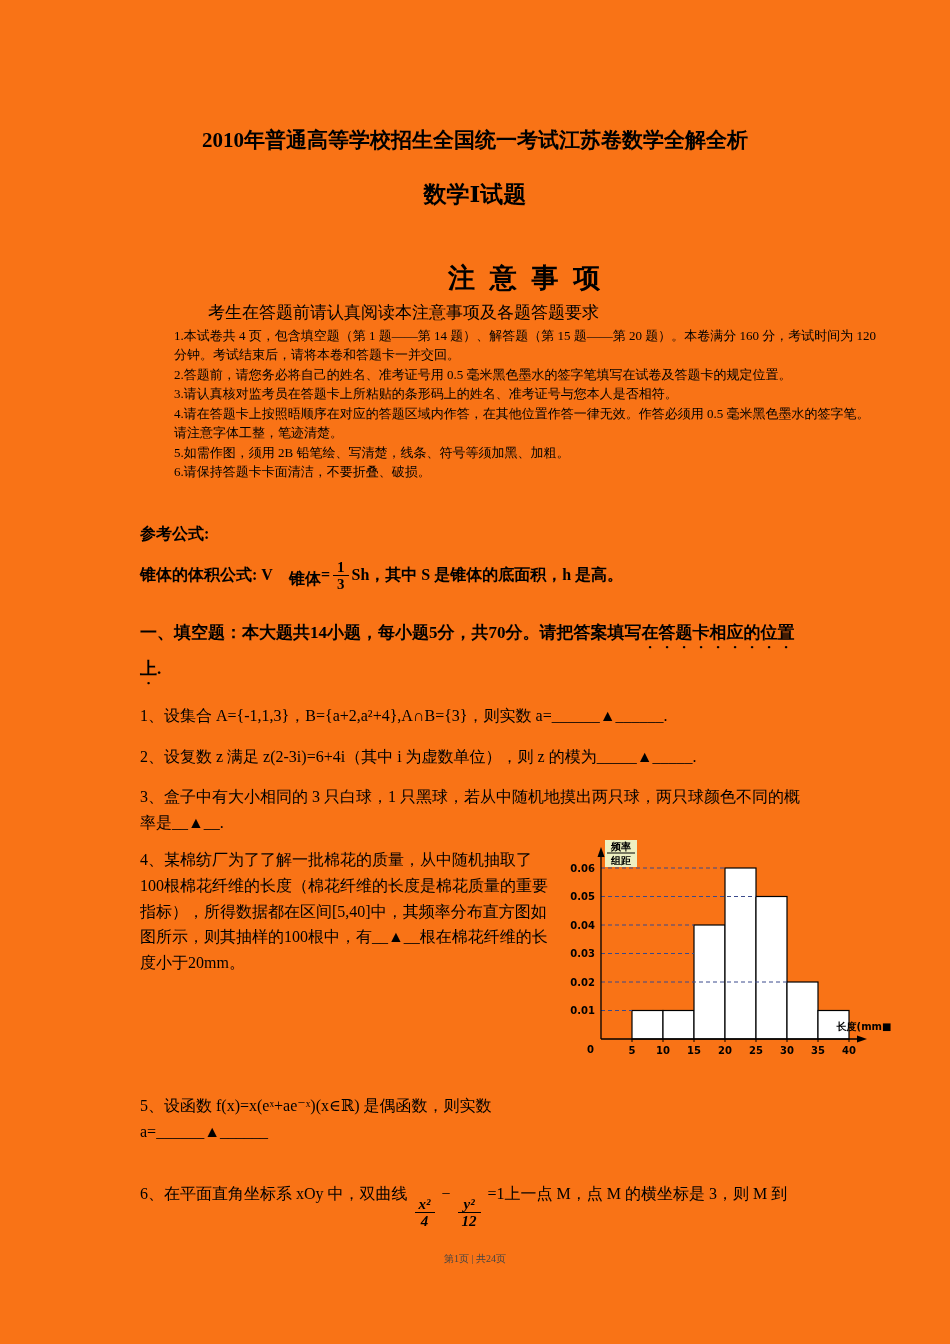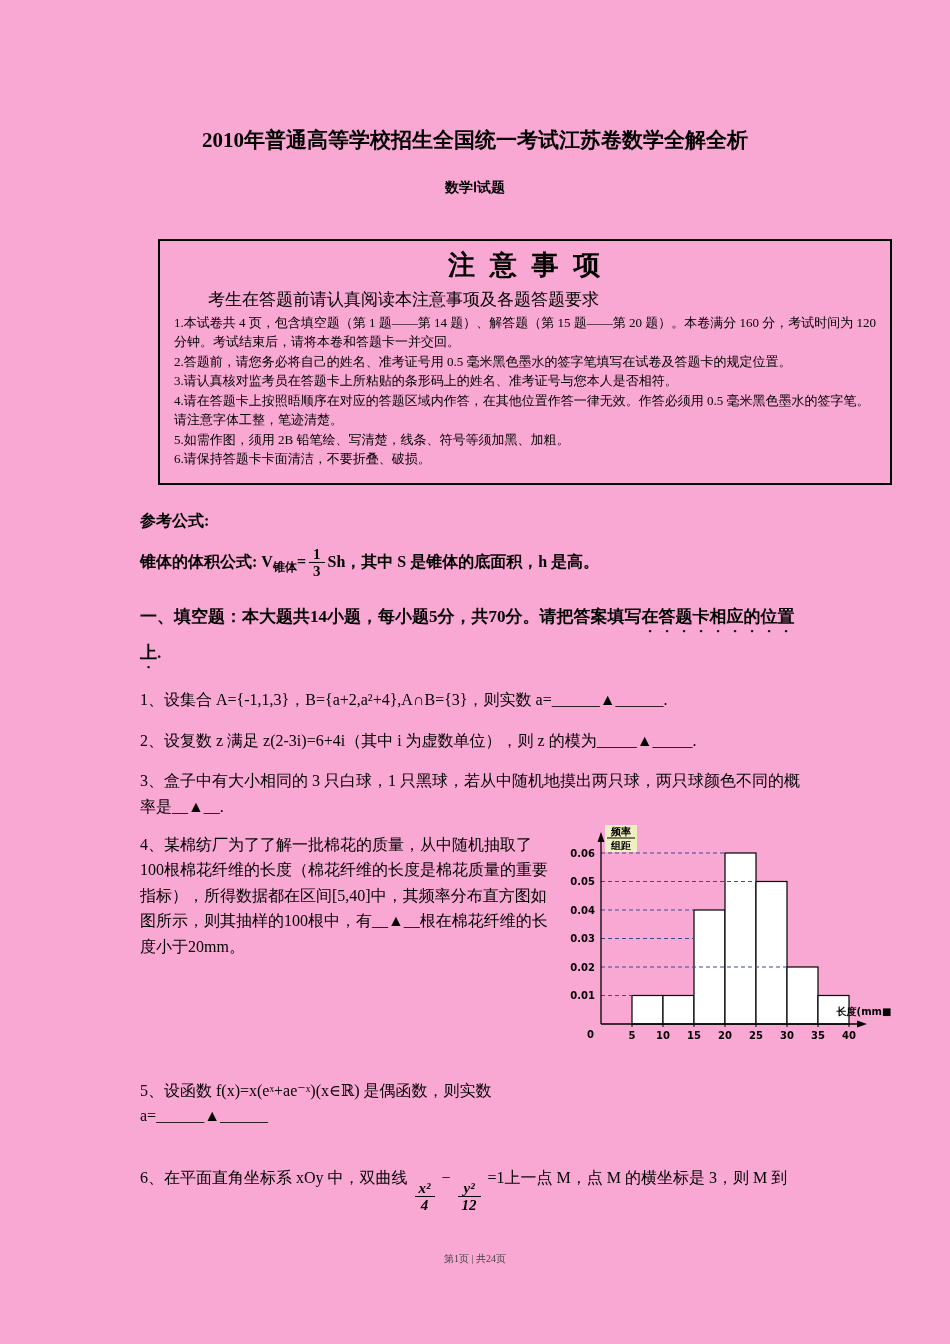--- a/index.html
+++ b/index.html
@@ -7,37 +7,37 @@
   body {
     width:950px; height:1344px;
     font-family:"Liberation Serif","DejaVu Serif",serif;
     color:#000;
   }
   .page {
     position:relative;
     width:950px; height:1344px;
     padding:128px 140px 0 140px;
     overflow:hidden;
-    background:#f9a8d4;
+    background:#f97316;
   }
   .title { font-size:21px; font-weight:bold; text-align:center; line-height:1.15; }
-  .subtitle { font-size:14px; font-weight:bold; text-align:center; margin-top:27px;font-family:Liberation Serif, serif; }
+  .subtitle { font-size:23px; font-weight:bold; text-align:center; margin-top:27px; }
 
   .notice-box {
     width:734px; margin-left:18px; margin-top:42px;
-    border:2px solid #000000;
+    border:2px solid #f97316;
     padding:6px 12px 14px 14px;
   }
   .notice-title { font-size:27px; font-weight:bold; text-align:center; letter-spacing:4px; }
   .notice-intro { font-size:17px; text-indent:2em; margin-top:4px; line-height:1.5; }
   .notice-item  { font-size:13px; line-height:1.5; }
 
   .ref-heading { margin-top:26px; font-size:16px; font-weight:bold; }
   .formula-line { margin-top:12px; font-size:16px; font-weight:bold; line-height:2.2; }
-  .vsub { font-size:12px; vertical-align:sub; }
+  .vsub { font-size:16px; vertical-align:sub;margin-left:16px; }
 
   .frac { display:inline-block; text-align:center; vertical-align:middle; margin:0 3px; font-size:15px; line-height:1.1; }
   .frac .num { display:block; padding:0 4px; }
   .frac .den { display:block; border-top:1.5px solid #000; padding:0 4px; }
   .mfrac { font-style:italic; font-weight:bold;margin-top:36px; }
 
   .section-heading { margin-top:20px; font-size:17px; font-weight:bold; line-height:2.0; }
   .emph {
     -webkit-text-emphasis:filled dot #000; text-emphasis:filled dot #000;
     -webkit-text-emphasis-position:under right; text-emphasis-position:under right;

